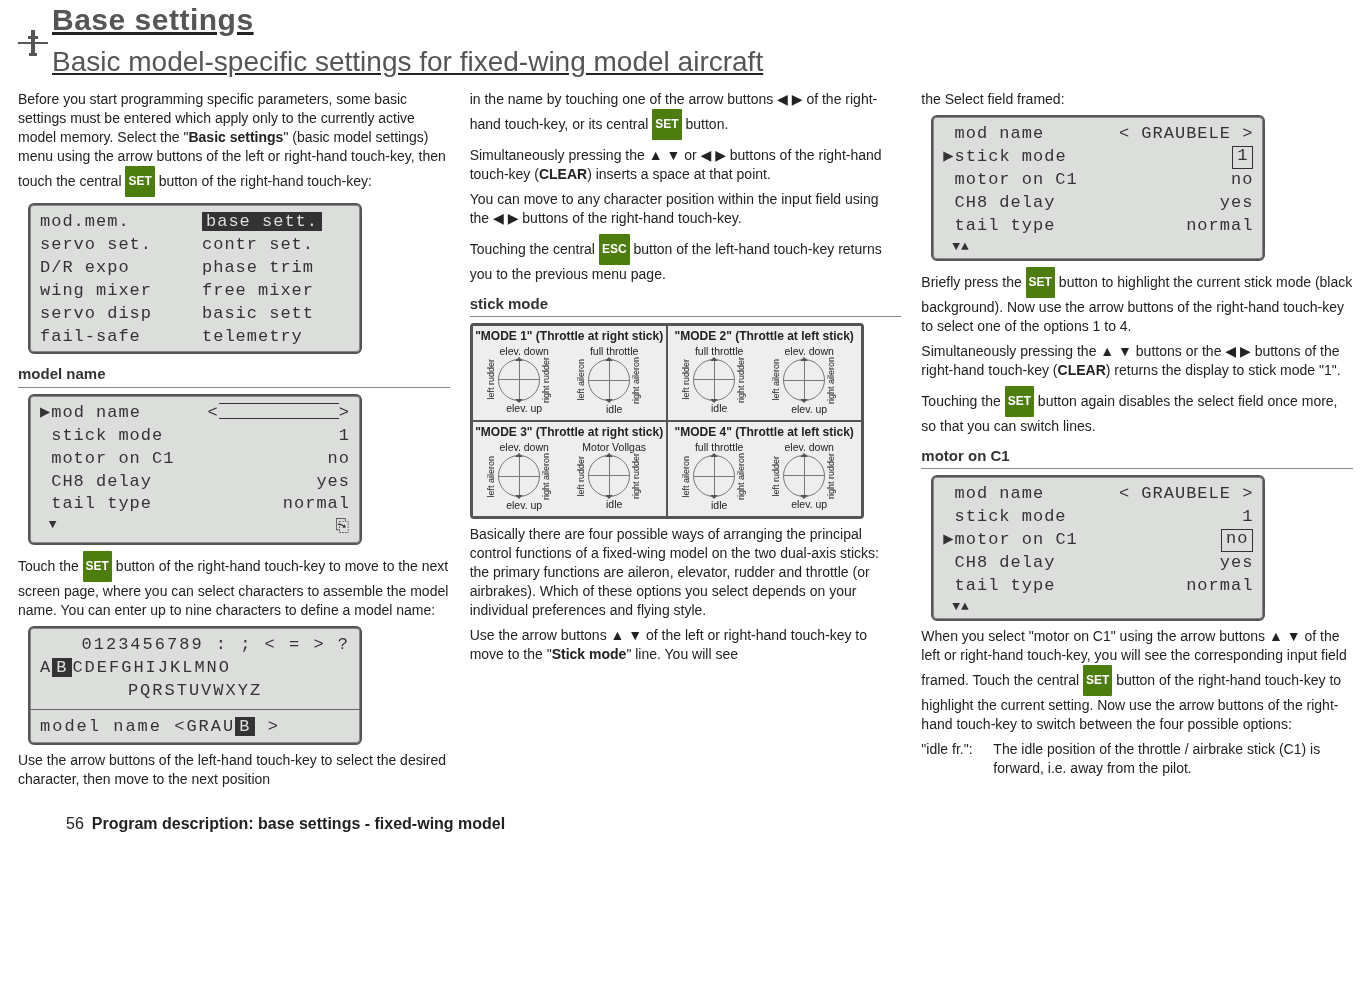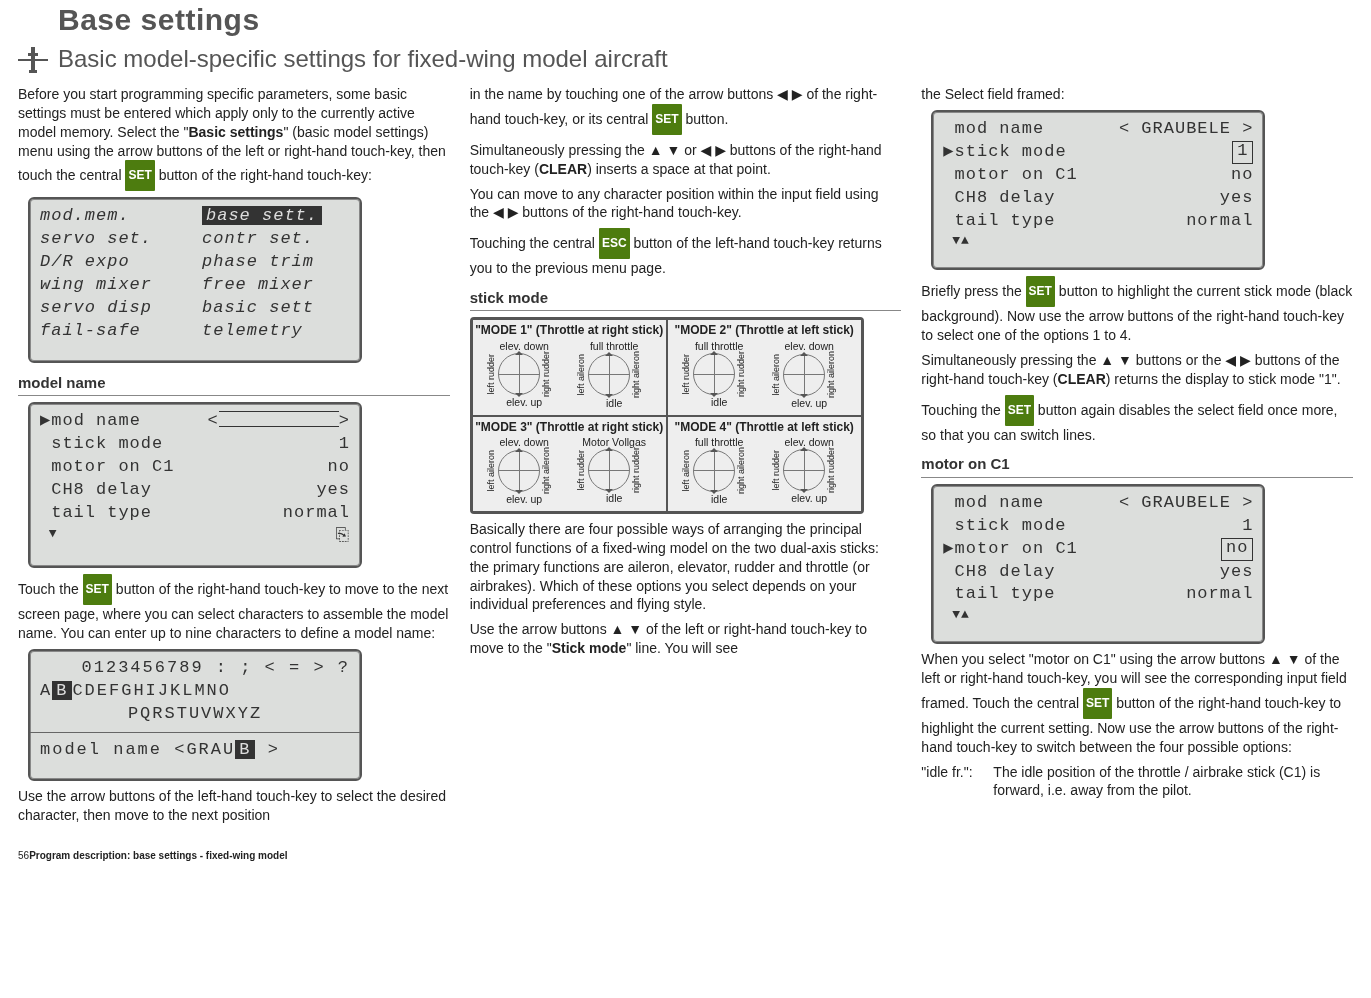--- a/index.html
+++ b/index.html
@@ -10,40 +10,41 @@
     margin: 0;
     padding: 0;
     width: 1371px;
   }
   .page {
     padding: 0 18px 10px 18px;
     box-sizing: border-box;
   }
   .header {
     display: flex;
-    align-items: flex-end;
-    gap: 10px;
+    align-items: center;
+    gap: 4px;
     margin-bottom: 10px;
+    text-decoration: underline;
   }
   .hicon {
     width: 30px;
     height: 30px;
     margin-top: 6px;
     flex-shrink: 0;
   }
   h1 {
     margin: 0 0 2px 0;
     font-size: 30px;
     font-family: Arial, Helvetica, sans-serif;
     font-weight: bold;
     letter-spacing: 0.5px;
     color: #555;
   }
   .subtitle {
-    font-size: 24px;
+    font-size: 28px;
     color: #555;
     margin: 0;
   }
   .columns {
     display: flex;
     gap: 20px;
   }
   .col {
     flex: 1 1 0;
     min-width: 0;
@@ -67,30 +68,30 @@
     padding: 8px 3px;
     border-radius: 1px;
     line-height: 15px;
     vertical-align: 1px;
   }
   .lcd {
     background: #dcdedc;
     border: 2px solid #555;
     border-radius: 6px;
     box-shadow: inset 0 0 0 1px #888;
-    padding: 6px 10px 18px 10px;
+    padding: 6px 10px 4px 10px;
     font-family: "Courier New", monospace;
     font-size: 17px;
     letter-spacing: 1px;
     color: #333;
     margin: 6px 0 6px 10px;
     width: 310px;
   }
   .lcd-row { display:flex; justify-content:space-between; white-space:pre; }
-  .lcd-two { display:flex; gap:14px;font-style:italic; }
+  .lcd-two { display:flex; gap:14px; }
   .lcd-col { flex:1; }
   .inv {
     background:#333; color:#ddd; padding:0 4px; border-radius:0;
   }
   .framed {
     display:inline-block; border:1px solid #333; padding:0 4px; line-height:1.1;
   }
   .sep { border-top:1px solid #666; margin:6px -10px; }
   .arrow { font-size: 13px; }
   .stickgrid {
@@ -119,22 +120,22 @@
   .cross::before, .cross::after{
     content:""; position:absolute; left:50%; transform:translateX(-50%);
     border:4px solid transparent;
   }
   .cross::before{top:-7px;border-bottom-color:#555;}
   .cross::after{bottom:-7px;border-top-color:#555;}
   .deflist { display:flex; gap:8px; margin-top:4px;}
   .deflist .term{ min-width:64px; }
   .footer {
     margin-top: 18px;
-    font-size: 10px;
-    display:flex; gap:0;
+    font-size: 16px;
+    display:flex; gap:8px;margin-left:48px;
   }
   .footer b { font-weight:bold; }
 </style>
 </head>
 <body>
 
 <div class="page">
 
   <div class="header">
     <svg class="hicon" viewBox="0 0 30 30">

